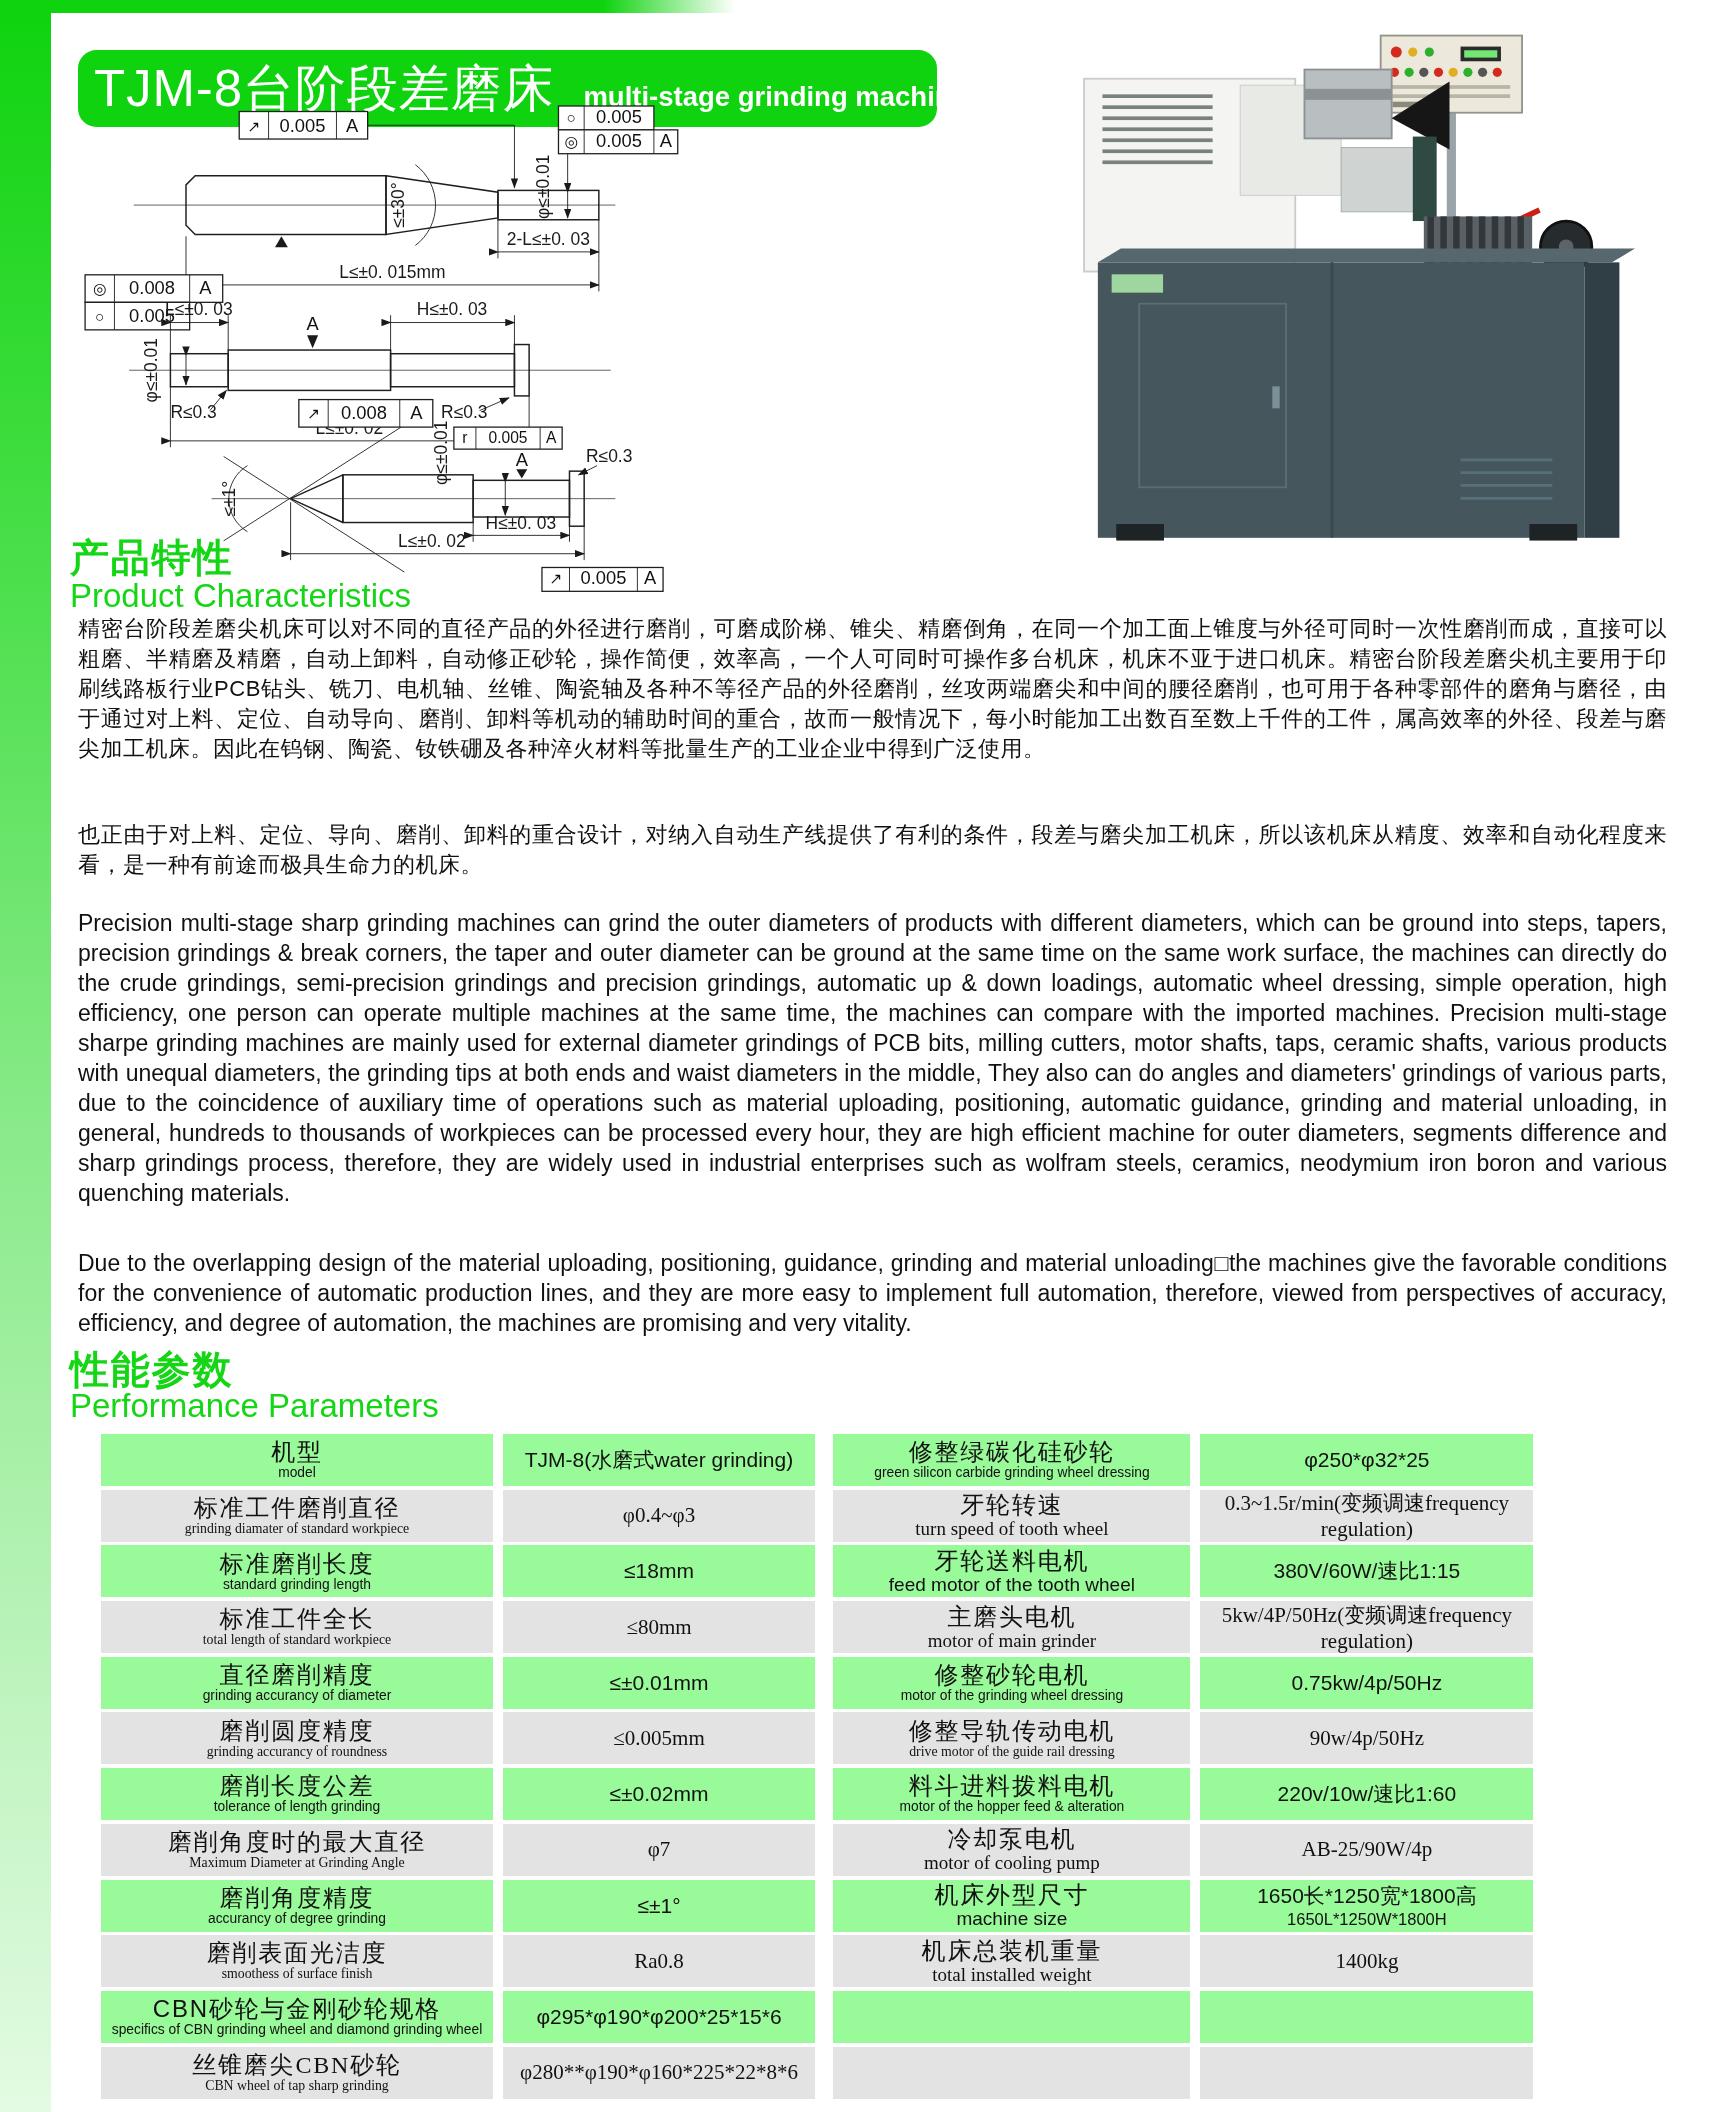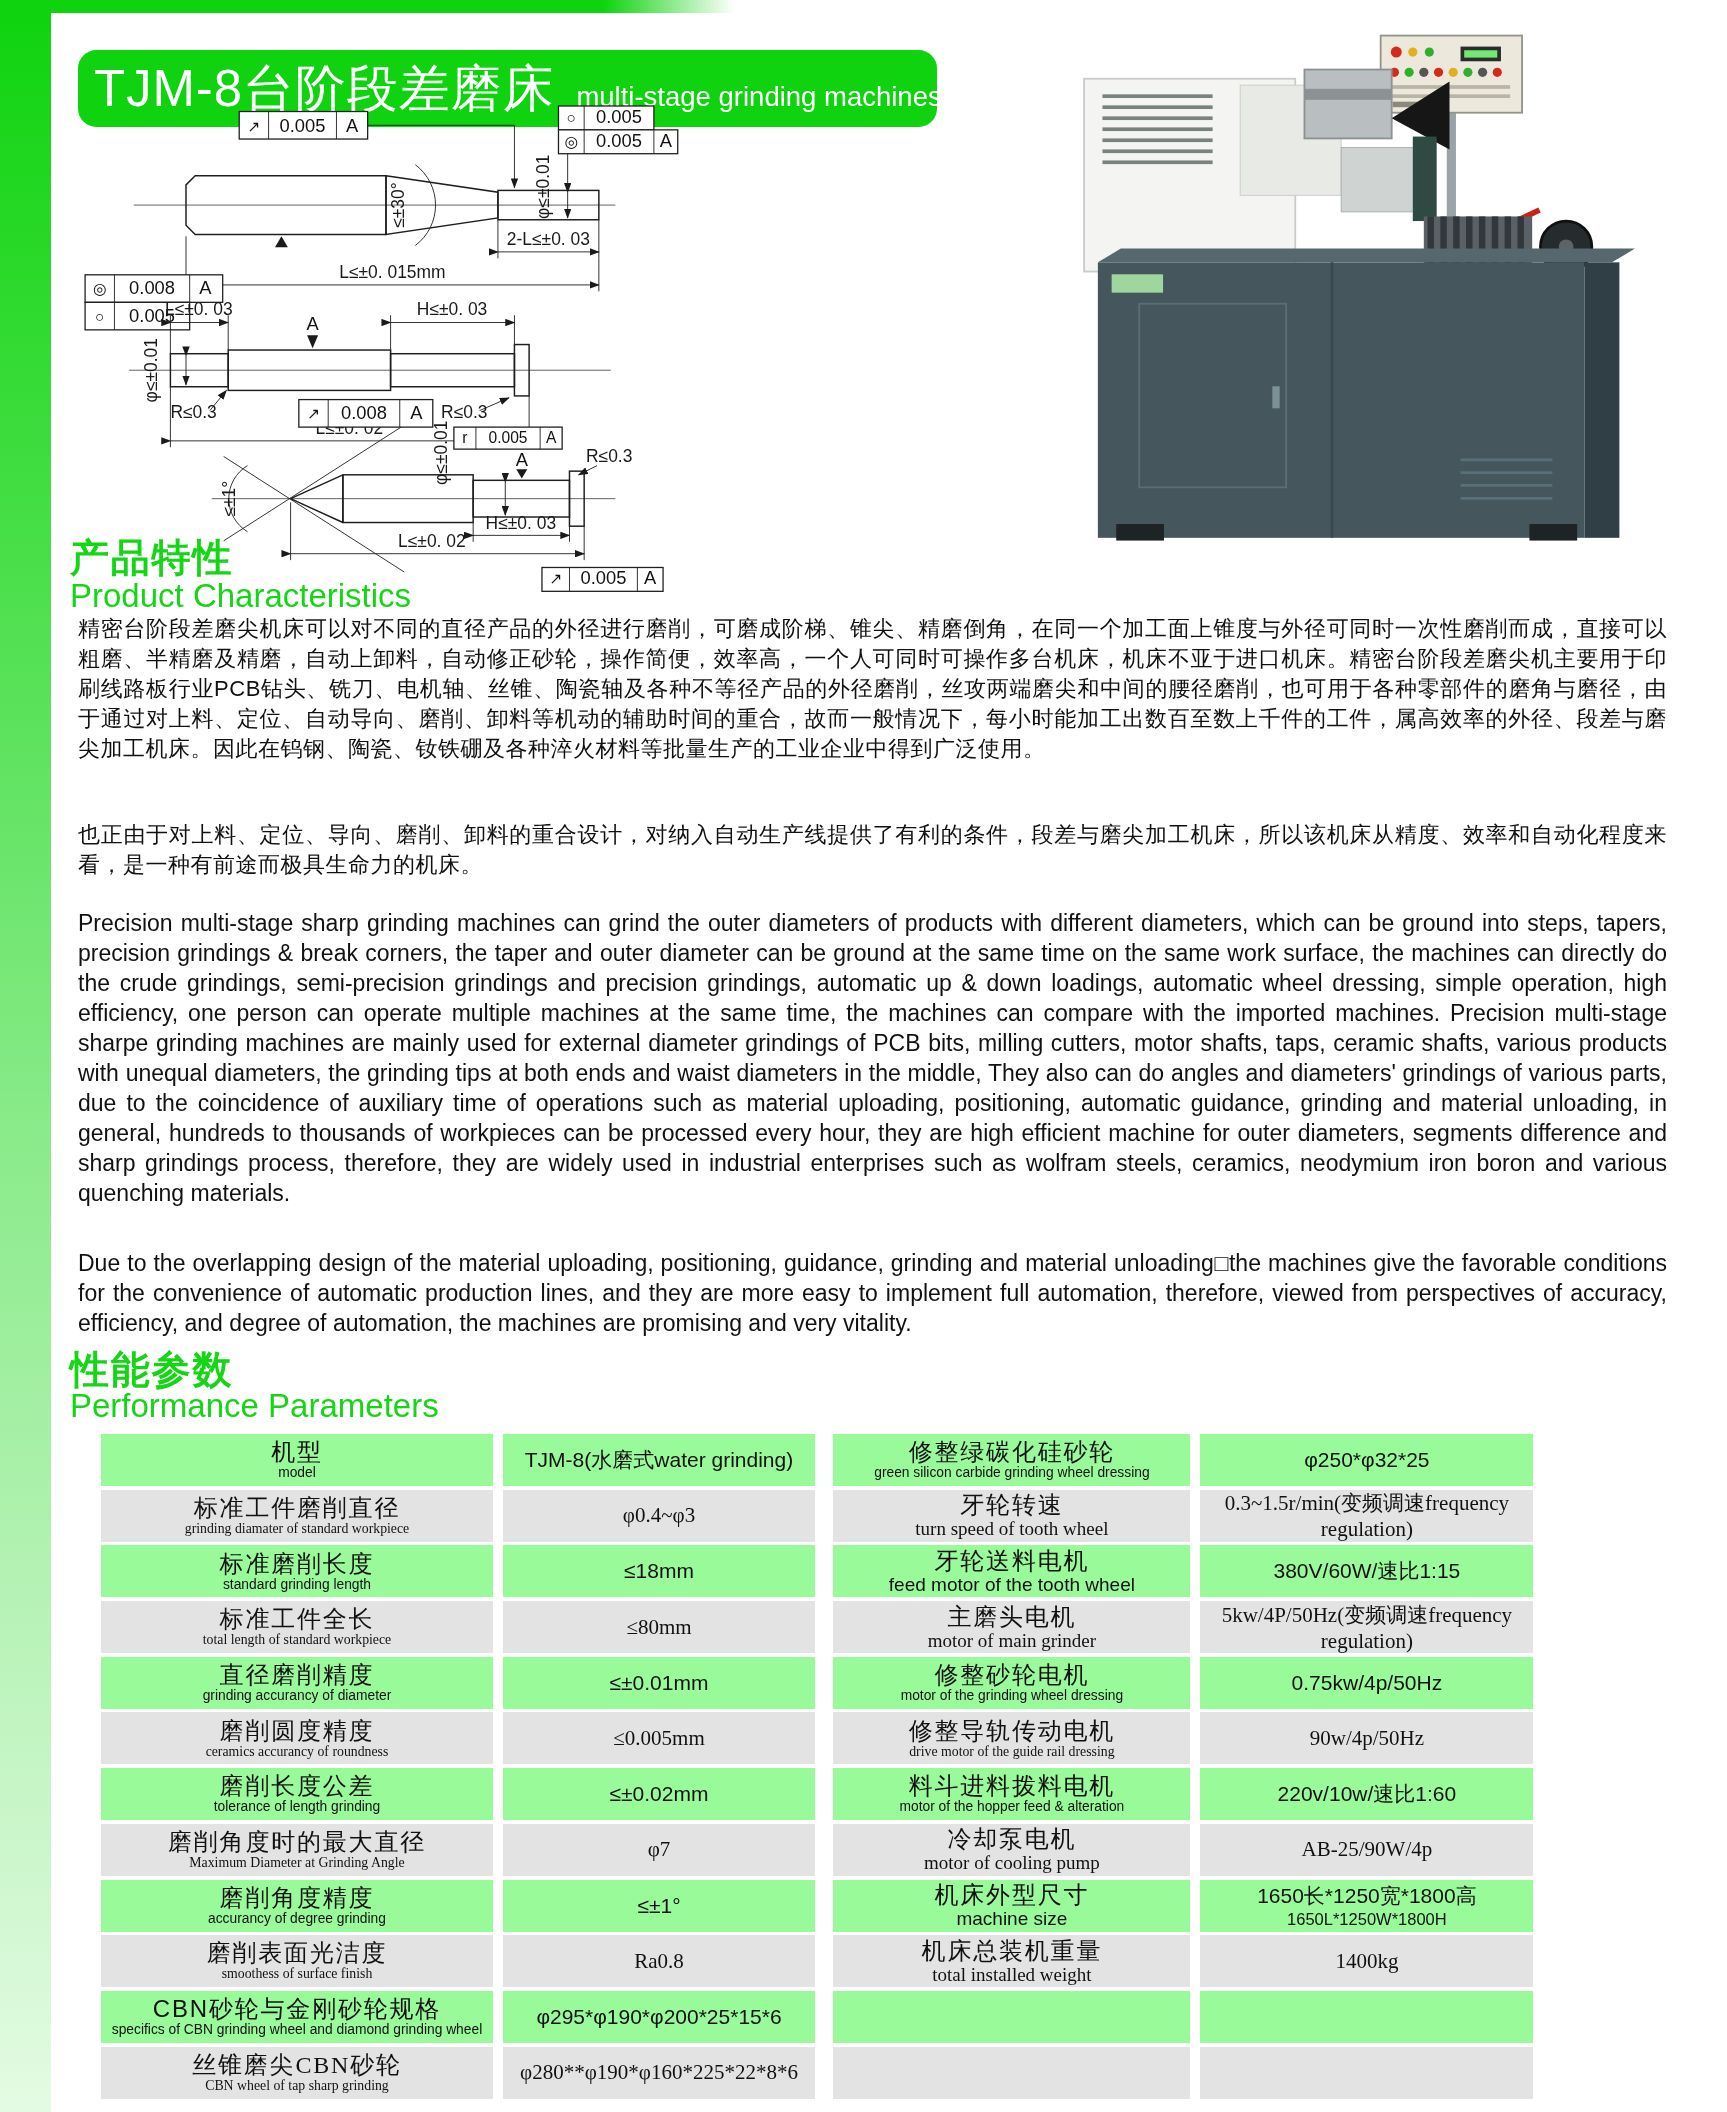--- a/index.html
+++ b/index.html
@@ -5,21 +5,21 @@
   html,body{margin:0;padding:0;background:#fff;}
   .page{position:relative;width:1727px;height:2112px;background:#fff;overflow:hidden;
         font-family:"Liberation Sans",sans-serif;color:#111;}
   .border-left{position:absolute;left:0;top:0;width:51px;height:2112px;
       background:linear-gradient(180deg,#0ed30e 0%,#3fdd3f 22%,#86ea86 52%,#c2f4c2 82%,#e3fbe3 100%);}
   .border-top{position:absolute;left:0;top:0;width:735px;height:13px;
       background:linear-gradient(90deg,#0ed30e 0%,#0ed30e 82%,rgba(14,211,14,0) 100%);}
   .title-bar{position:absolute;left:78px;top:50px;width:859px;height:77px;background:#0ed30e;
       border-radius:18.4px;display:flex;align-items:baseline;padding-left:16px;box-sizing:border-box;color:#fff;}
   .title-zh{font-size:51px;line-height:77px;letter-spacing:0.9px;white-space:nowrap;}
-  .title-en{font-size:27.5px;margin-left:22px;white-space:nowrap;}
+  .title-en{font-size:27.5px;margin-left:29px;white-space:nowrap;font-weight:bold;}
   .sec-zh{position:absolute;left:70px;margin:0;font-size:39px;font-weight:700;color:#15d615;letter-spacing:1.8px;}
   .sec-en{position:absolute;left:70px;margin:0;font-size:33px;font-weight:400;color:#15d615;}
   .para{position:absolute;left:70px;width:1589px;margin:8px;text-align:justify;}
   .para.cn{font-size:22px;line-height:30px;letter-spacing:0.5px;}
   .para.en{font-size:23px;line-height:30px;}
   .tables{position:absolute;left:101px;top:1434px;display:flex;}
   .spec-table{display:flex;flex-direction:column;}
   .t-left{width:714px;margin-right:18.4px;}
   .t-right{width:700px;}
   .spec-row{display:flex;height:52px;margin-bottom:3.7px;}
@@ -338,21 +338,21 @@
             <div class="zh">直径磨削精度</div>
             <div class="enl">grinding accurancy of diameter</div>
           </div>
           <div class="cell value g">
             <div>≤±0.01mm</div>
           </div>
         </div>
         <div class="spec-row">
           <div class="cell label y">
             <div class="zh">磨削圆度精度</div>
-            <div class="enl">ceramics accurancy of roundness</div>
+            <div class="enl">grinding accurancy of roundness</div>
           </div>
           <div class="cell value y">
             <div>≤0.005mm</div>
           </div>
         </div>
         <div class="spec-row">
           <div class="cell label g">
             <div class="zh">磨削长度公差</div>
             <div class="enl">tolerance of length grinding</div>
           </div>

